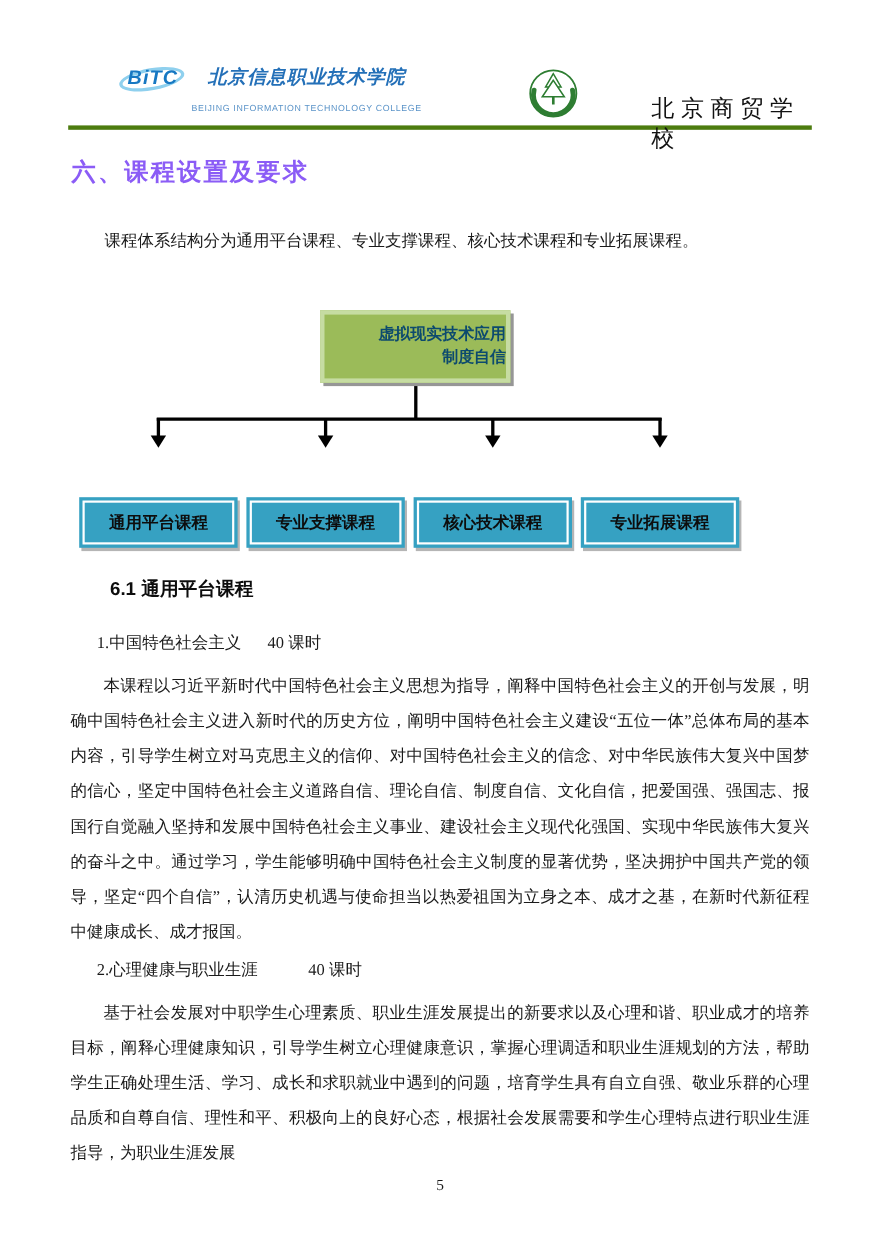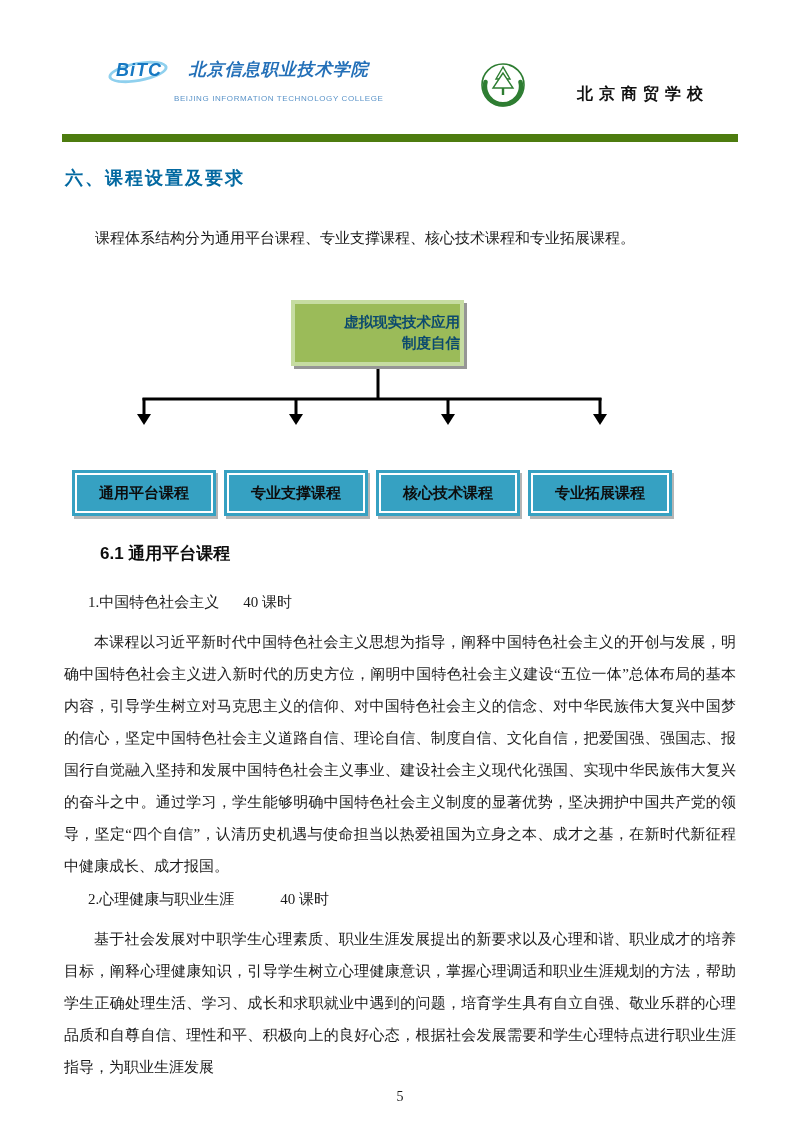--- a/index.html
+++ b/index.html
@@ -4,39 +4,39 @@
 <style>
   * { margin:0; padding:0; box-sizing:border-box; }
   html,body { background:#ffffff; }
   body {
     width:800px; height:1131px; margin:0 auto; position:relative;
     font-family:"Liberation Serif","DejaVu Serif",serif;
     color:#1a1a1a; overflow:hidden;
   }
 
   
-  .header { position:relative; height:142px; border-bottom:8px solid #4d7c0f; margin:0 62px 0 62px; }
+  .header { position:relative; height:118px; border-bottom:4px solid #4d7c0f; margin:0 62px 0 62px; }
   .logo-left { position:absolute; left:48px; top:58px; display:flex; align-items:flex-start; }
   .bitc-mark { position:relative; width:58px; height:30px; margin-right:6px; }
   .bitc-swoosh { position:absolute; left:-2px; top:4px; width:60px; height:20px;
     border:3px solid #8fd0ee; border-radius:50%; transform:rotate(-10deg); }
   .bitc-abbr { position:absolute; left:6px; top:2px; font-family:"Liberation Sans",sans-serif;
     font-weight:bold; font-style:italic; font-size:18px; color:#1778c2; letter-spacing:1px; }
   .bitc-names { display:flex; flex-direction:column;text-align:center; }
   .bitc-cn { font-size:17px; font-weight:bold; font-style:italic; color:#2470b8; letter-spacing:1px;
     font-family:"Liberation Serif",serif; }
   .bitc-en { font-size:8px; color:#5a93c8; letter-spacing:0.6px; margin-top:13px;
     font-family:"Liberation Sans",sans-serif; }
   .emblem { position:absolute; left:418px; top:62px; width:46px; height:46px; }
-  .school-name { position:absolute; left:515px; top:84px; font-size:16px; font-weight:700;
+  .school-name { position:absolute; left:530px; top:84px; font-size:21px; font-weight:400;
     letter-spacing:6px; color:#111; font-family:"Liberation Serif",serif; }
 
   
   .doc-title { margin:24px 0 0 65px; font-family:"Liberation Sans","DejaVu Sans",sans-serif;
-    font-weight:bold; font-size:18px; color:#0369a1; letter-spacing:2px; }
+    font-weight:bold; font-size:22px; color:#8b5cf6; letter-spacing:2px; }
   .intro { margin:36px 65px 0 65px; font-size:15px; line-height:24px; text-indent:2em; }
 
   
   .diagram { position:relative; height:192px; margin-top:48px; }
   .d-svg { position:absolute; left:0; top:0; }
   .root-node { position:absolute; left:291px; top:2px; width:173px; height:66px;
     background:#9bbb59; border:4px solid #c6dca2; box-shadow:3px 3px 0 #969696;
     display:flex; flex-direction:column; justify-content:center; align-items:flex-end;
     font-family:"Liberation Sans",sans-serif; font-weight:600; font-size:14.5px; color:#0c4a6e; line-height:21px; }
   .child-node { position:absolute; top:128px; width:144px; height:46px; background:#36a1c2;

